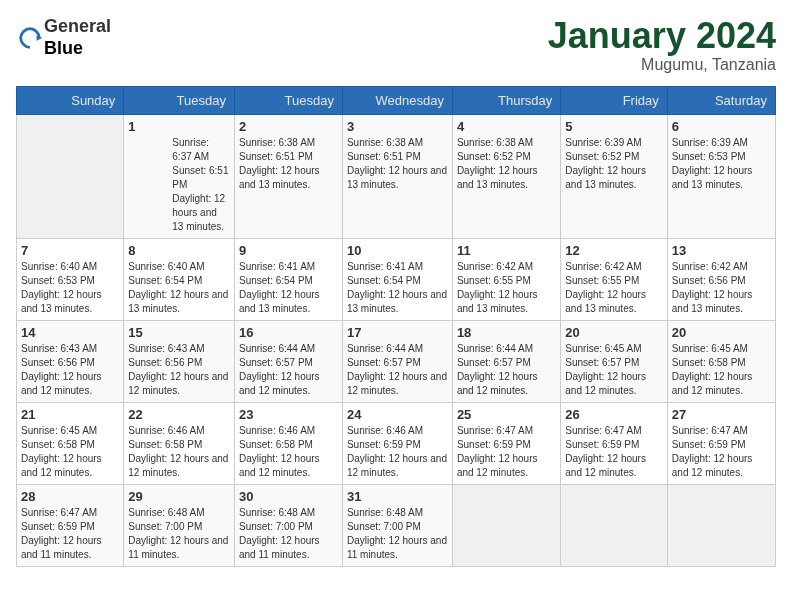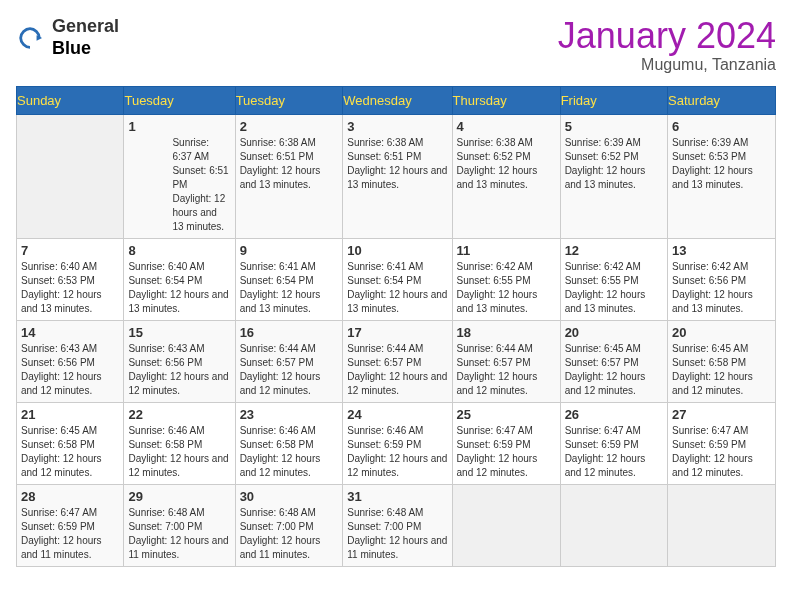--- a/index.html
+++ b/index.html
@@ -12,56 +12,56 @@
     }
     .header {
       display: flex;
       justify-content: space-between;
       align-items: flex-start;
       margin-bottom: 12px;
     }
     .logo {
       display: flex;
       align-items: center;
-      gap: 8px;
+      gap: 0;
     }
     .logo-text {
       font-size: 18px;
       font-weight: bold;
       line-height: 1.2;
     }
     .logo-general { color: #333; }
     .logo-blue { color: #000000; }
     .logo-icon {
       width: 28px;
       height: 28px;
     }
     .title-block {
       text-align: right;
     }
     .month-title {
       font-size: 36px;
-      font-weight: 400;
-      color: #a21caf;
+      font-weight: 700;
+      color: #14532d;
       line-height: 1.1;
     }
     .location {
       font-size: 16px;
       color: #555;
     }
     table {
       width: 100%;
       border-collapse: collapse;
       font-size: 11px;
     }
     thead th {
       background: #2a6db5;
-      color: #fde047;
-      padding: 6px 0;
-      text-align: left;
+      color: #e5e5e5;
+      padding: 6px 8px;
+      text-align: right;
       font-size: 13px;
       font-weight: normal;
       border: 1px solid #1a5da5;
     }
     tbody td {
       border: 1px solid #ccc;
       padding: 4px;
       vertical-align: top;
       width: 113px;
       height: 82px;

